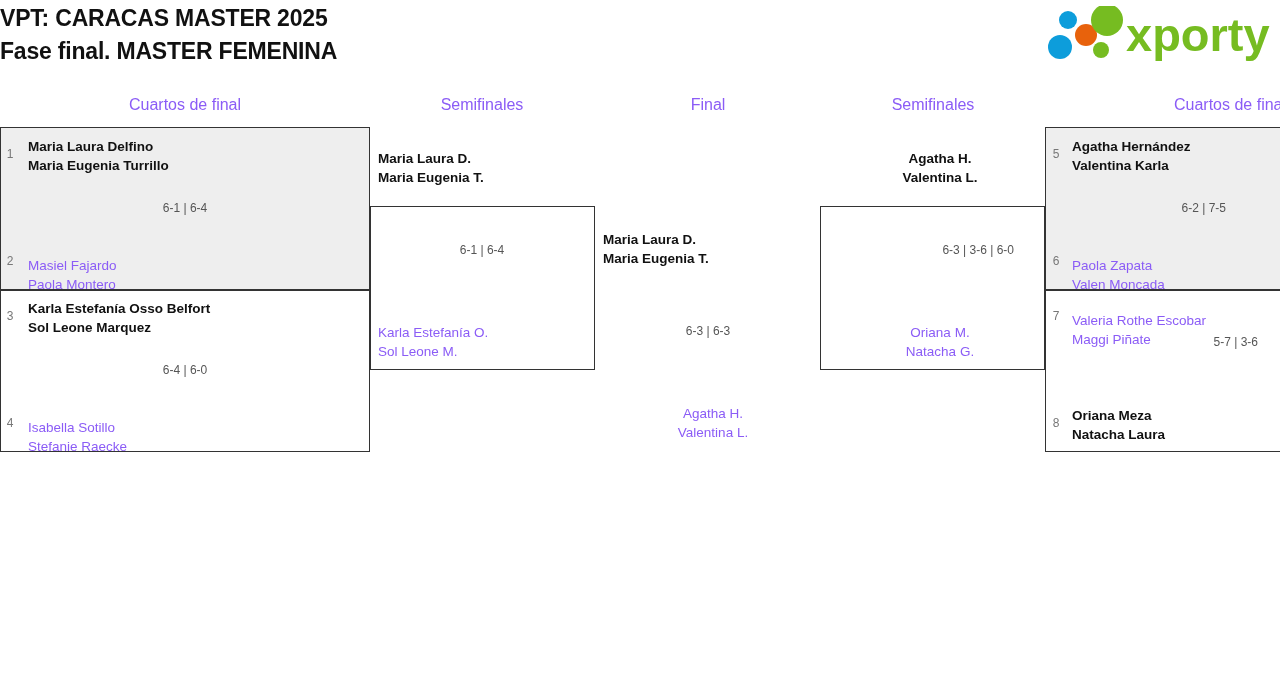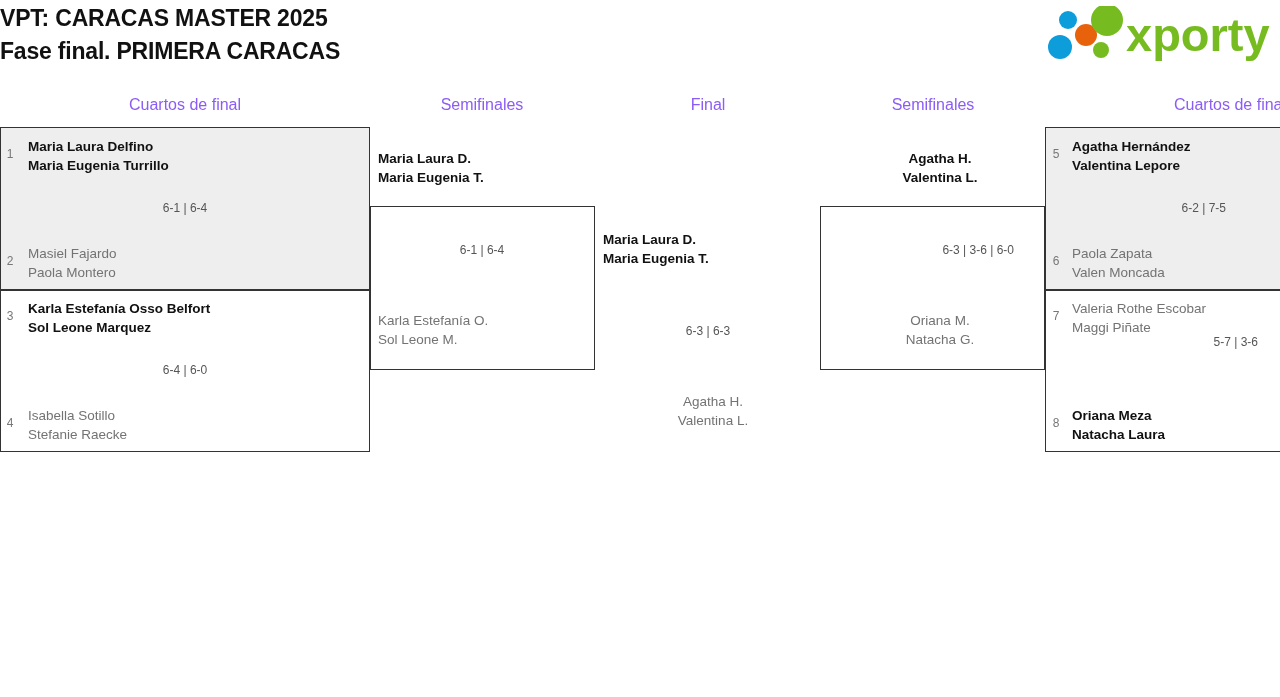--- a/index.html
+++ b/index.html
@@ -21,37 +21,37 @@
   .round-head{position:absolute;font-size:16px;font-weight:400;color:#8b5cf6;text-align:center;white-space:nowrap;top:96px;}
 
   
   .box{position:absolute;box-sizing:border-box;border:1px solid #333;}
   .box.shade{background:#eeeeee;}
   .box.plain{background:#ffffff;}
 
   
   .team{position:absolute;font-size:13.5px;line-height:19px;white-space:nowrap;}
   .team.win{font-weight:700;color:#111;}
-  .team.lose{font-weight:400;color:#737373;}
+  .team.lose{font-weight:400;color:#8b5cf6;margin-top:12px;}
   .team.ralign{text-align:center;}
 
   .seed{position:absolute;font-size:12px;color:#777;font-weight:400;text-align:center;width:16px;}
 
   .score{position:absolute;font-size:12px;color:#555;white-space:nowrap;}
   .score.c{text-align:center;}
   .score.r{text-align:right;}
 </style>
 </head>
 <body>
 
 <div class="root">
 
   <div class="title">
     <div>VPT: CARACAS MASTER 2025</div>
-    <div>Fase final. PRIMERA CARACAS</div>
+    <div>Fase final. MASTER FEMENINA</div>
   </div>
 
   <div class="logo">
     <svg width="232" height="60" viewBox="0 0 232 60" xmlns="http://www.w3.org/2000/svg">
       <circle cx="24" cy="14" r="9" fill="#0d9ddb"></circle>
       <circle cx="16" cy="41" r="12" fill="#0d9ddb"></circle>
       <circle cx="42" cy="29" r="11" fill="#e8620c"></circle>
       <circle cx="63" cy="14" r="16" fill="#76bc21"></circle>
       <circle cx="57" cy="44" r="8" fill="#76bc21"></circle>
       <text x="82" y="45" font-family="Liberation Sans, sans-serif" font-size="47" font-weight="700" fill="#76bc21">xporty</text>
@@ -119,21 +119,21 @@
   <div class="score c" style="left:842px;top:243px;width:172px;text-align:right;">6-3 | 3-6 | 6-0</div>
   <div class="team lose ralign" style="left:842px;top:311px;width:196px;">
     <div>Oriana M.</div>
     <div>Natacha G.</div>
   </div>
 
   <div class="box shade" style="left:1045px;top:127px;width:290px;height:163px;"></div>
   <div class="seed" style="left:1048px;top:147px;">5</div>
   <div class="team win" style="left:1072px;top:137px;">
     <div>Agatha Hernández</div>
-    <div>Valentina Lepore</div>
+    <div>Valentina Karla</div>
   </div>
   <div class="score r" style="left:1058px;top:201px;width:168px;">6-2 | 7-5</div>
   <div class="seed" style="left:1048px;top:254px;">6</div>
   <div class="team lose" style="left:1072px;top:244px;">
     <div>Paola Zapata</div>
     <div>Valen Moncada</div>
   </div>
 
   <div class="box plain" style="left:1045px;top:290px;width:290px;height:162px;"></div>
   <div class="seed" style="left:1048px;top:309px;">7</div>

